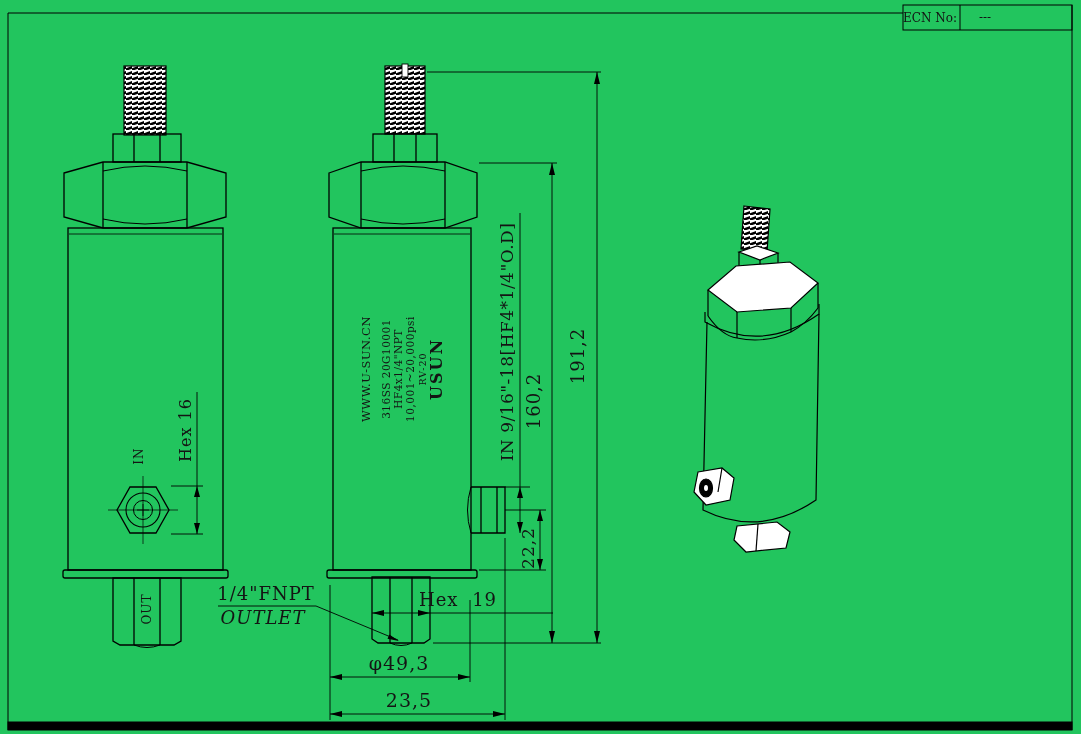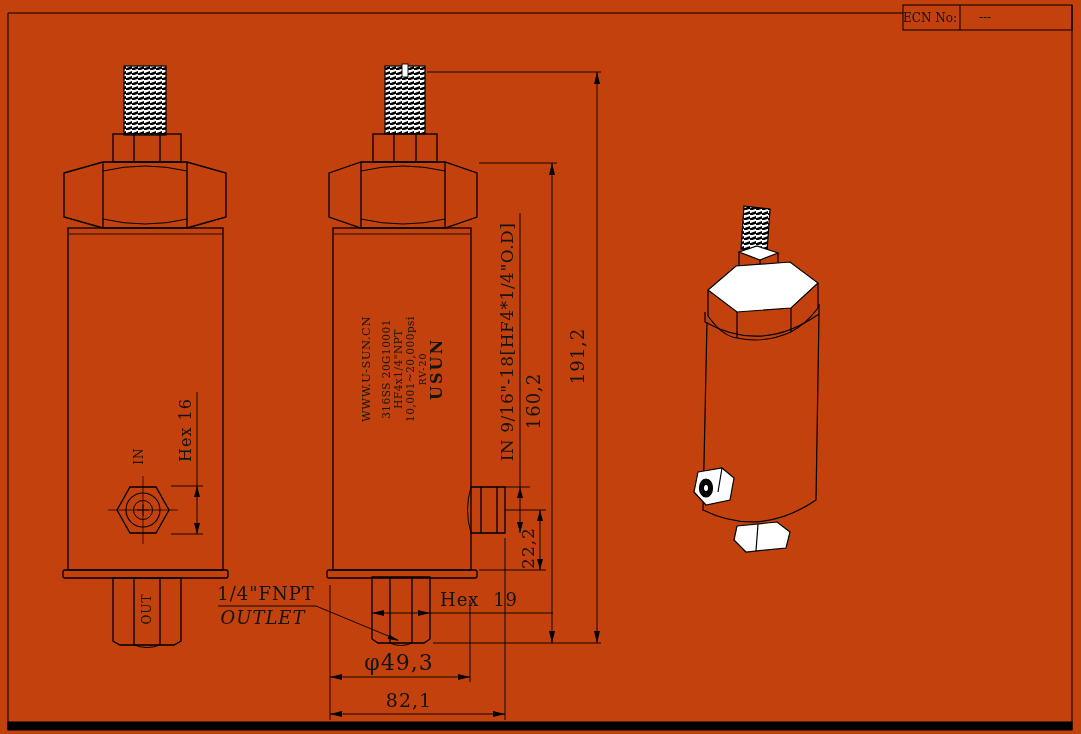--- a/index.html
+++ b/index.html
@@ -1,19 +1,19 @@
 <!DOCTYPE html>
 <html><head>
 <meta charset="utf-8">
 <style>
   html,body{margin:0;padding:0;background:#e8e8e8;}
   .sheet{
     position:relative;
     width:1081px;height:734px;
-    background:#c2410c;
+    background:#22c55e;
     font-family:"DejaVu Serif","Liberation Serif",serif;
     color:#111;
     overflow:hidden;
   }
   .lineart{position:absolute;left:0;top:0;}
   .txt{
     position:absolute;
     transform:translate(-50%,-50%);
     white-space:nowrap;
     line-height:1;
@@ -222,20 +222,20 @@
   <div class="txt v brand-line" style="left:410px;top:369px;">10,001~20,000psi</div>
   <div class="txt v brand-line" style="left:398px;top:369px;">HF4x1/4"NPT</div>
   <div class="txt v brand-line" style="left:386px;top:369px;">316SS 20G10001</div>
   <div class="txt v brand-web" style="left:367px;top:369px;">WWW.U-SUN.CN</div>
 
   <div class="txt v inletlbl" style="left:507px;top:342px;">IN 9/16"-18[HF4*1/4"O.D]</div>
 
   <div class="txt v dim" style="left:578px;top:356px;">191,2</div>
   <div class="txt v dim" style="left:534px;top:401px;">160,2</div>
   <div class="txt v dim-sm" style="left:528px;top:548px;">22,2</div>
-  <div class="txt dim wide" style="left:479px;top:600px;">Hex 19</div>
-  <div class="txt dim" style="left:399px;top:663px;font-size:22px;">φ49,3</div>
-  <div class="txt dim" style="left:409px;top:700px;font-size:19px;">82,1</div>
+  <div class="txt dim wide" style="left:458px;top:600px;">Hex 19</div>
+  <div class="txt dim" style="left:399px;top:663px;font-size:19px;">φ49,3</div>
+  <div class="txt dim" style="left:409px;top:700px;font-size:19px;">23,5</div>
 
   <div class="txt callout" style="left:266px;top:594px;">1/4"FNPT</div>
   <div class="txt callout" style="left:263px;top:618px;font-style:italic;">OUTLET</div>
 
 </div>
 
 </body></html>

